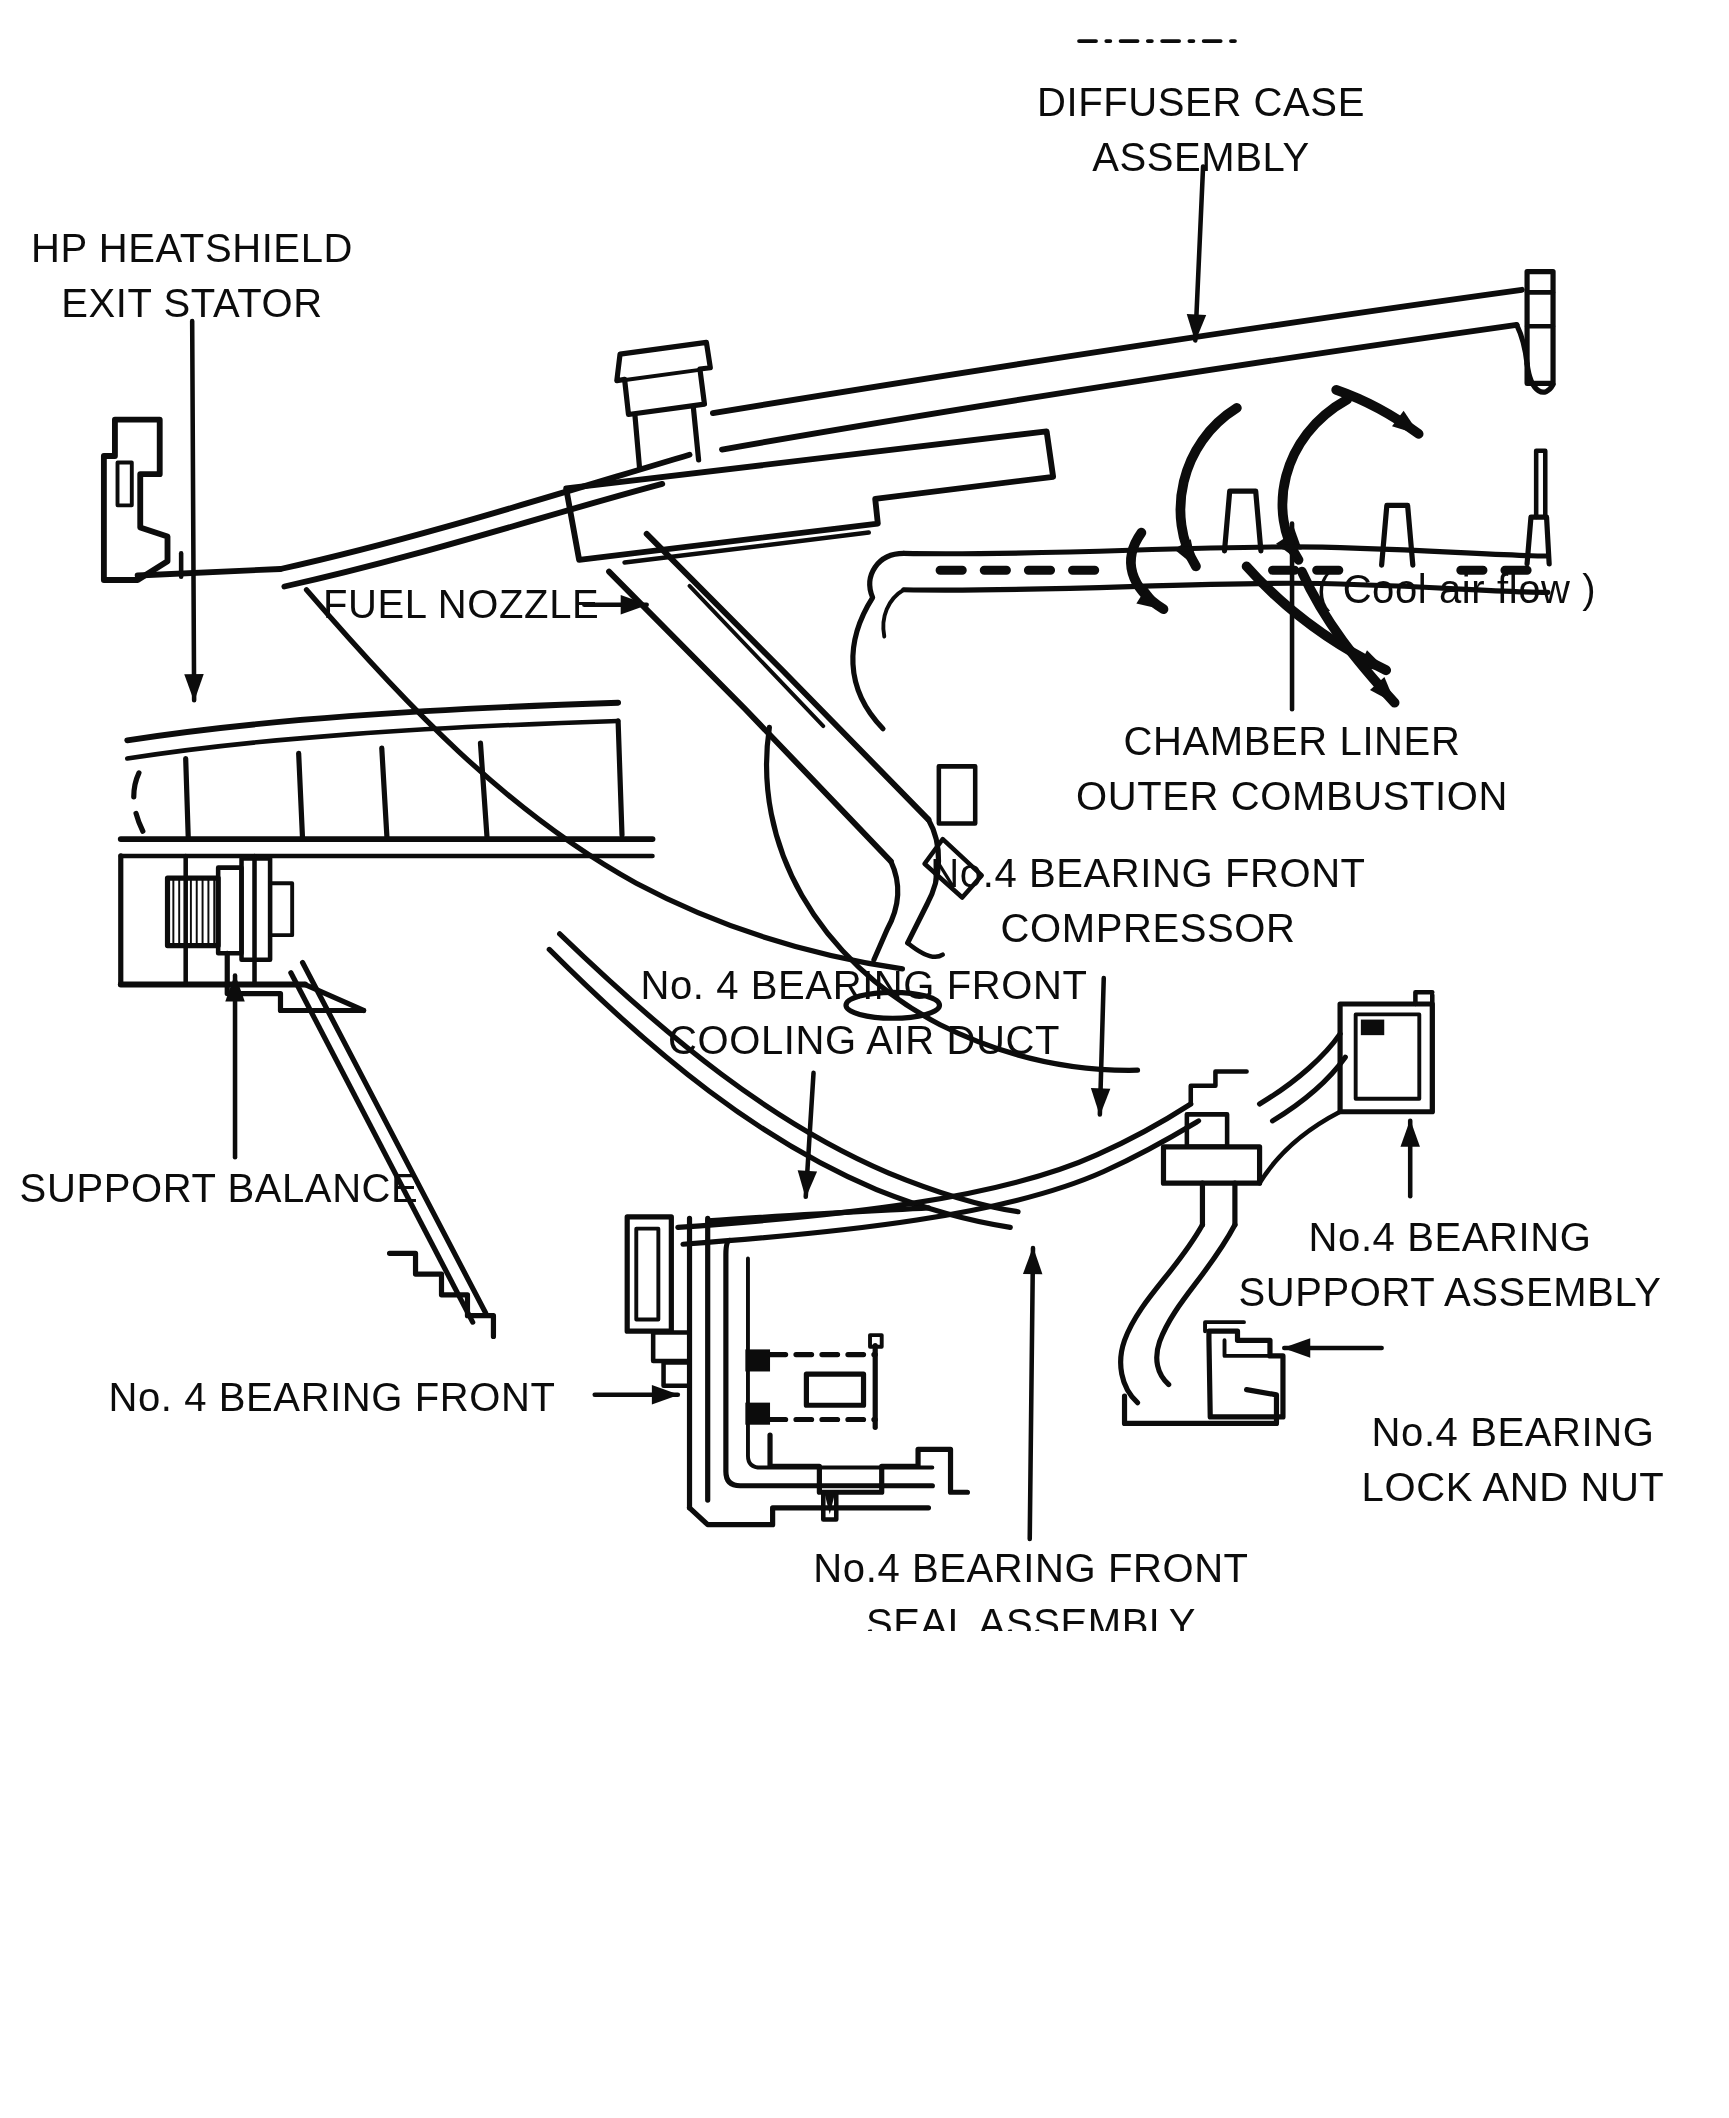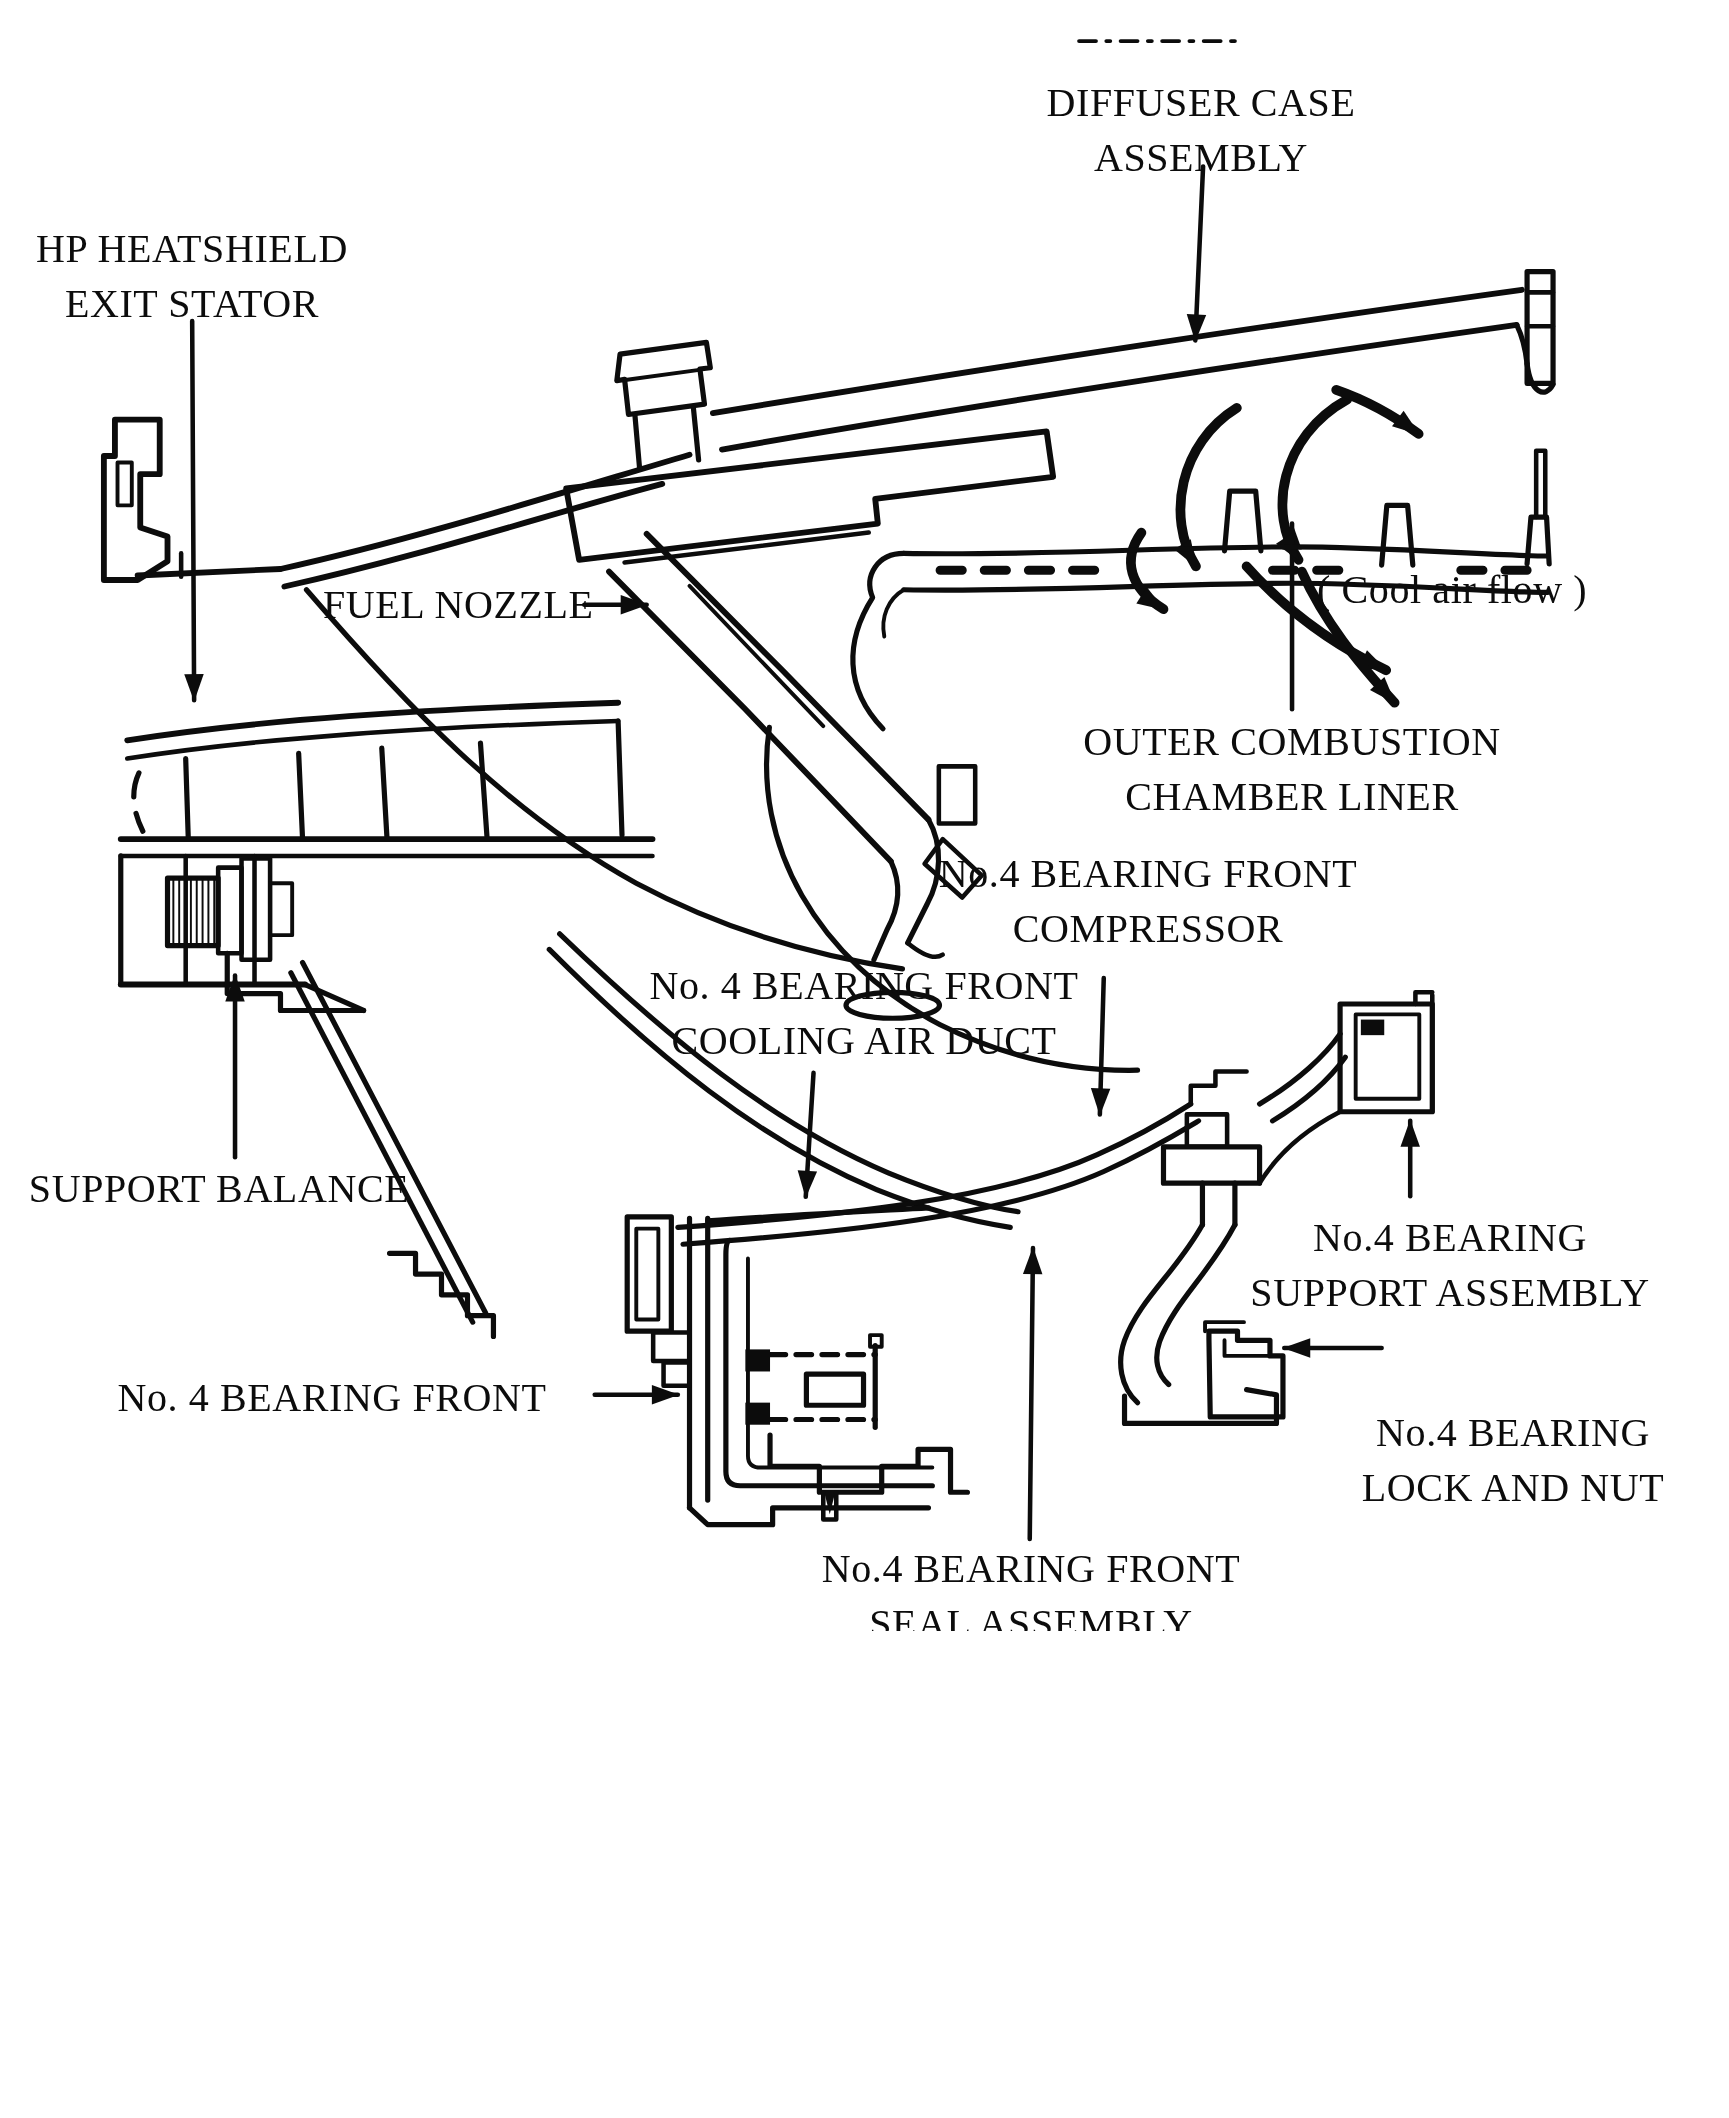--- a/index.html
+++ b/index.html
@@ -1,17 +1,17 @@
 <!DOCTYPE html>
 <html style="font-size:10.4px"><head>
 <meta charset="utf-8">
 <style>
   html,body{margin:0;padding:0;background:#ffffff;}
   #page{position:relative;width:1729px;height:1631px;background:#ffffff;overflow:hidden;
-        font-family:Liberation Serif, serif;}
+        font-family:Liberation Sans, sans-serif;}
   #art{position:absolute;left:0;top:0;}
   .label{position:absolute;font-size:40px;line-height:55px;color:#0c0c0c;
          white-space:nowrap;letter-spacing:0.6px;}
   .center{transform:translateX(-50%);text-align:center;}
   .code{font-size:37px;}
 </style>
 </head>
 <body>
 
 <div id="page">
@@ -202,22 +202,22 @@
 
   <div class="label" style="left:323px;top:577px">
     <div>FUEL NOZZLE</div>
   </div>
 
   <div class="label" style="left:1317px;top:562px">
     <div>( Cool air flow )</div>
   </div>
 
   <div class="label center" style="left:1292px;top:714px">
+    <div>CHAMBER LINER</div>
     <div>OUTER COMBUSTION</div>
-    <div>CHAMBER LINER</div>
   </div>
 
   <div class="label center" style="left:1148px;top:846px">
     <div>No.4 BEARING FRONT</div>
     <div>COMPRESSOR</div>
   </div>
 
   <div class="label center" style="left:864px;top:958px">
     <div>No. 4 BEARING FRONT</div>
     <div>COOLING AIR DUCT</div>

